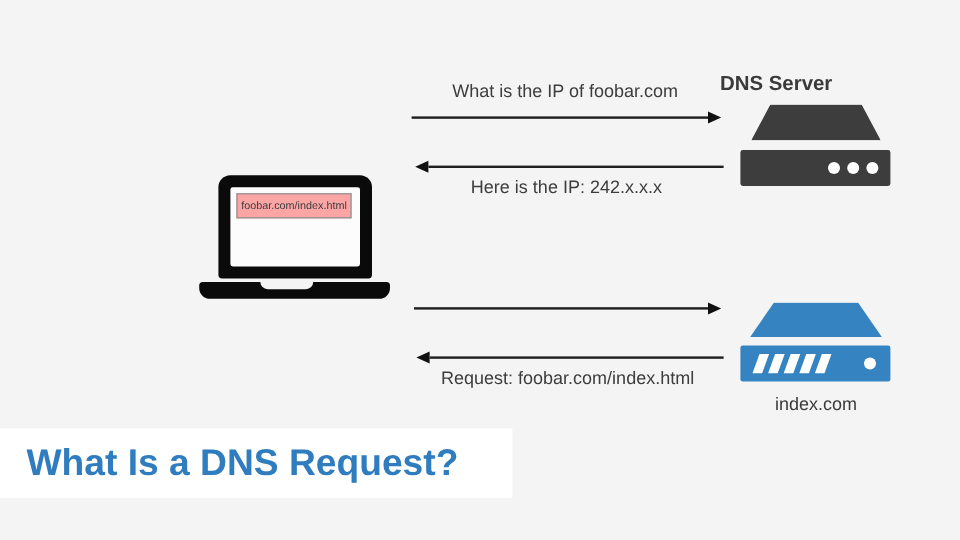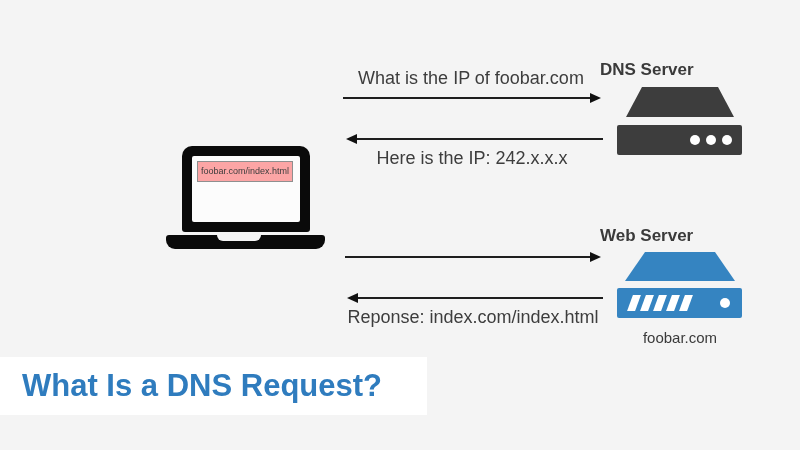--- a/index.html
+++ b/index.html
@@ -65,21 +65,21 @@
   }
   .web-dot { position: absolute; right: 12px; top: 10px; }
   .server-caption {
     position: absolute; left: 600px; top: 329px; width: 160px; text-align: center;
     font-size: 15px; color: #3a3a3a;
   }
 
   
   .msg-label {
     position: absolute; width: 262px; text-align: center;
-    font-size: 18px; color: #3d3d3d; white-space: nowrap;
+    font-size: 15px; color: #3d3d3d; white-space: nowrap;
   }
   .arrow-line { position: absolute; height: 2px; background: #1e1e1e; }
   .arrow-head { position: absolute; width: 0; height: 0; }
   .arrow-head.right {
     border-top: 5px solid transparent; border-bottom: 5px solid transparent;
     border-left: 11px solid #111111;
   }
   .arrow-head.left {
     border-top: 5px solid transparent; border-bottom: 5px solid transparent;
     border-right: 11px solid #111111;
@@ -122,46 +122,45 @@
   <div class="server-label" style="top:60px">DNS Server</div>
   <div class="server-trapezoid dns-trapezoid" style="background: rgb(61, 61, 61);"></div>
   <div class="server-body dns-body" style="background: rgb(61, 61, 61);">
     <div class="dns-dots">
       <div class="dot"></div>
       <div class="dot"></div>
       <div class="dot"></div>
     </div>
   </div>
 
-  <div class="server-label" style="top:226px">Web Server</div>
   <div class="server-trapezoid web-trapezoid" style="background: rgb(53, 132, 193);"></div>
   <div class="server-body web-body" style="background: rgb(53, 132, 193);">
     <div class="web-stripes">
       <div class="stripe"></div>
       <div class="stripe"></div>
       <div class="stripe"></div>
       <div class="stripe"></div>
       <div class="stripe"></div>
     </div>
     <div class="dot web-dot"></div>
   </div>
-  <div class="server-caption">foobar.com</div>
+  <div class="server-caption">index.com</div>
 
   <div class="msg-label m1-label">What is the IP of foobar.com</div>
   <div class="arrow-line m1-line"></div>
   <div class="arrow-head right m1-head"></div>
 
   <div class="arrow-head left m2-head"></div>
   <div class="arrow-line m2-line"></div>
   <div class="msg-label m2-label">Here is the IP: 242.x.x.x</div>
 
   <div class="arrow-line m3-line"></div>
   <div class="arrow-head right m3-head"></div>
 
   <div class="arrow-head left m4-head"></div>
   <div class="arrow-line m4-line"></div>
-  <div class="msg-label m4-label">Reponse: index.com/index.html</div>
+  <div class="msg-label m4-label">Request: foobar.com/index.html</div>
 
   <div class="title-banner">
     <div class="title-text">What Is a DNS Request?</div>
   </div>
 
 </div>
 
 </body></html>

